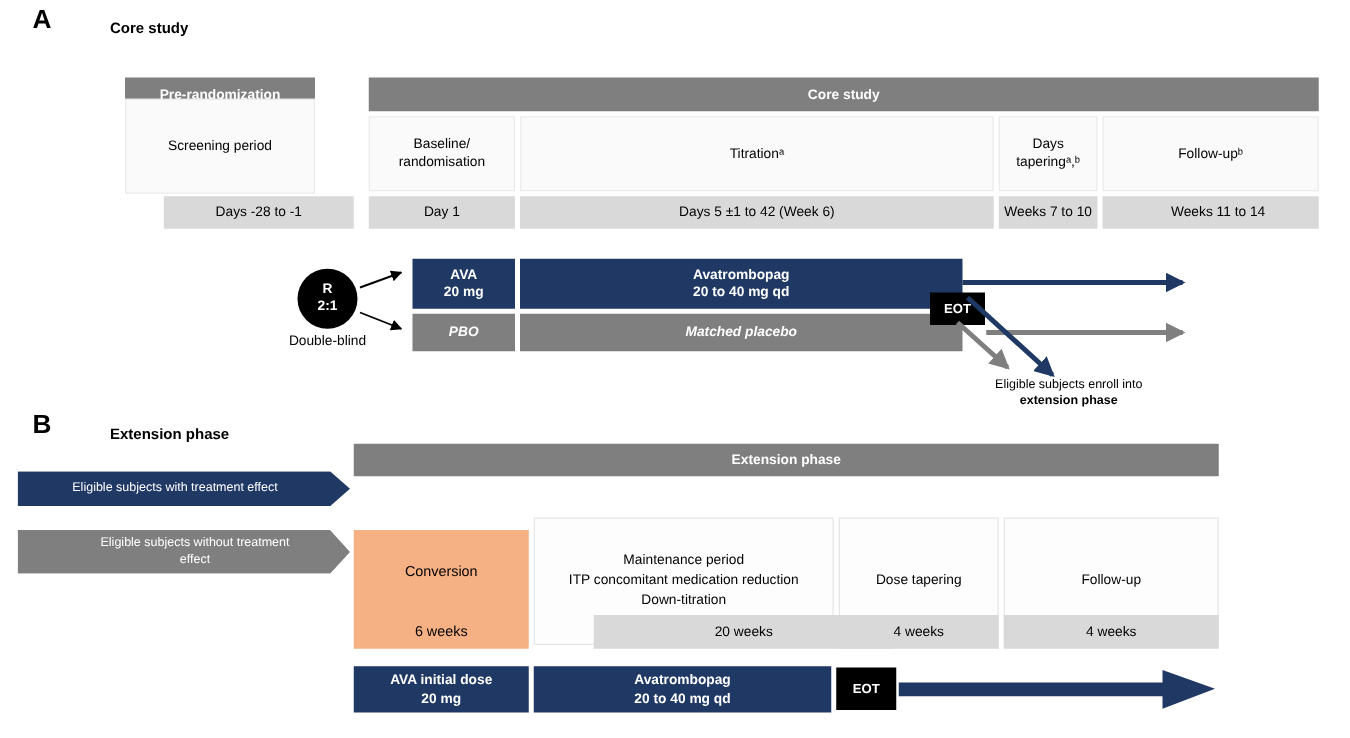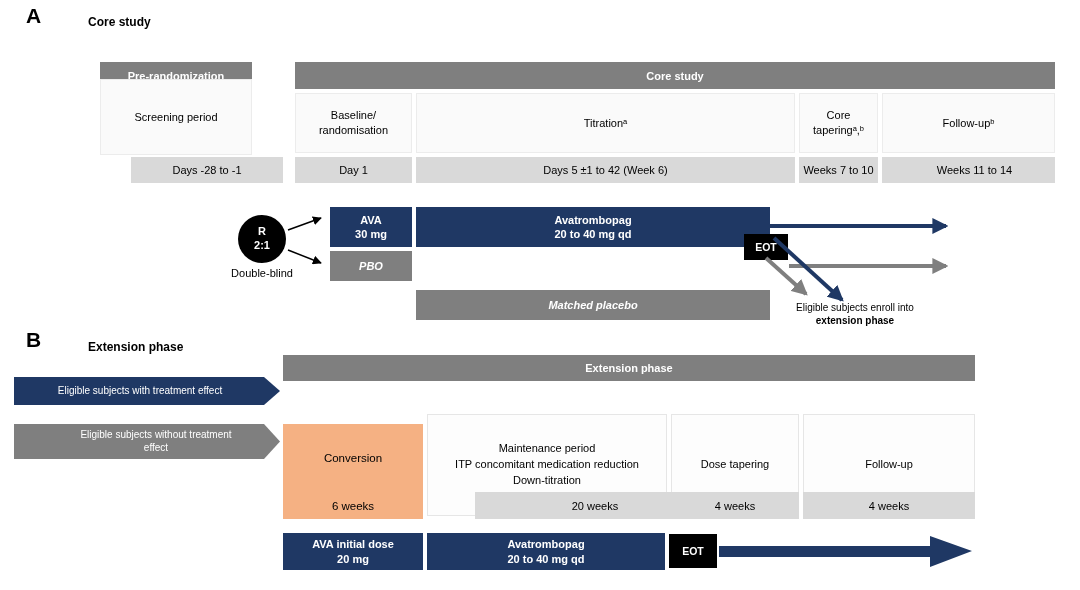--- a/index.html
+++ b/index.html
@@ -68,39 +68,39 @@
 
   <div class="abs hdr" style="left:100px; top:62px; width:152px; height:27px;">Pre-randomization</div>
   <div class="abs hdr" style="left:295px; top:62px; width:760px; height:27px;">Core study</div>
 
   <div class="abs cell" style="left:100px; top:79px; width:152px; height:76px;">Screening period</div>
   <div class="abs date" style="left:100px; top:157px; width:152px; height:26px;margin-left:31px;">Days -28 to -1</div>
 
   <div class="abs cell pre" style="left:295px; top:93px; width:117px; height:60px;">Baseline/
 randomisation</div>
   <div class="abs cell pre" style="left:416px; top:93px; width:379px; height:60px;">Titrationᵃ</div>
-  <div class="abs cell pre" style="left:799px; top:93px; width:79px; height:60px;">Core
+  <div class="abs cell pre" style="left:799px; top:93px; width:79px; height:60px;">Days
 taperingᵃ,ᵇ</div>
   <div class="abs cell pre" style="left:882px; top:93px; width:173px; height:60px;">Follow-upᵇ</div>
 
   <div class="abs date" style="left:295px; top:157px; width:117px; height:26px;">Day 1</div>
   <div class="abs date" style="left:416px; top:157px; width:379px; height:26px;">Days 5 ±1 to 42 (Week 6)</div>
   <div class="abs date" style="left:799px; top:157px; width:79px; height:26px;">Weeks 7 to 10</div>
   <div class="abs date" style="left:882px; top:157px; width:173px; height:26px;padding-left:12px;">Weeks 11 to 14</div>
 
   <div class="abs circle pre" style="left:238px; top:215px; width:48px; height:48px;">R
 2:1</div>
   <div class="abs caption" style="left:202px; top:267px; width:120px;">Double-blind</div>
 
   <div class="abs navybox pre" style="left:330px; top:207px; width:82px; height:40px;">AVA
-30 mg</div>
+20 mg</div>
   <div class="abs navybox pre" style="left:416px; top:207px; width:354px; height:40px;">Avatrombopag
 20 to 40 mg qd</div>
   <div class="abs graybox" style="left:330px; top:251px; width:82px; height:30px;">PBO</div>
-  <div class="abs graybox" style="left:416px; top:251px; width:354px; height:30px;margin-top:39px;">Matched placebo</div>
+  <div class="abs graybox" style="left:416px; top:251px; width:354px; height:30px;">Matched placebo</div>
   <div class="abs eotbox" style="left:744px; top:234px; width:44px; height:26px;">EOT</div>
 
   <div class="abs note1" style="left:760px; top:302px; width:190px;">Eligible subjects enroll into</div>
   <div class="abs note2" style="left:760px; top:315px; width:190px;">extension phase</div>
 
   <div class="abs panel-letter" style="left:26px; top:328px;">B</div>
   <div class="abs panel-title" style="left:88px; top:340px;">Extension phase</div>
 
   <div class="abs hdr" style="left:283px; top:355px; width:692px; height:26px;">Extension phase</div>
 

